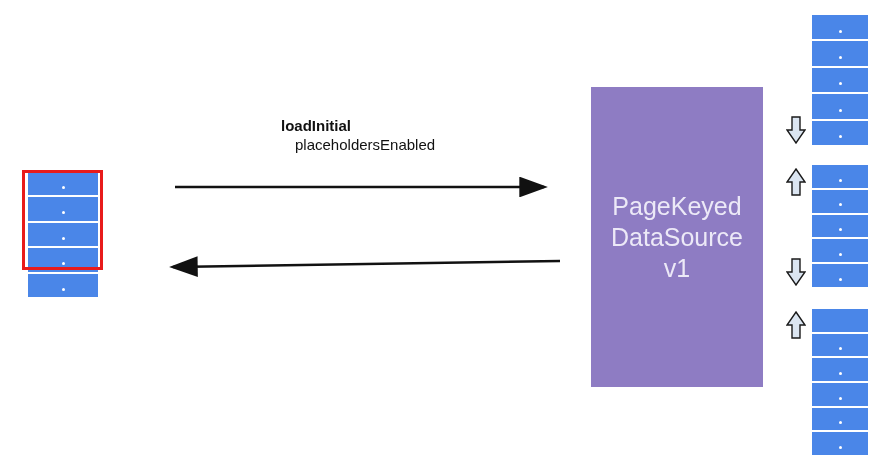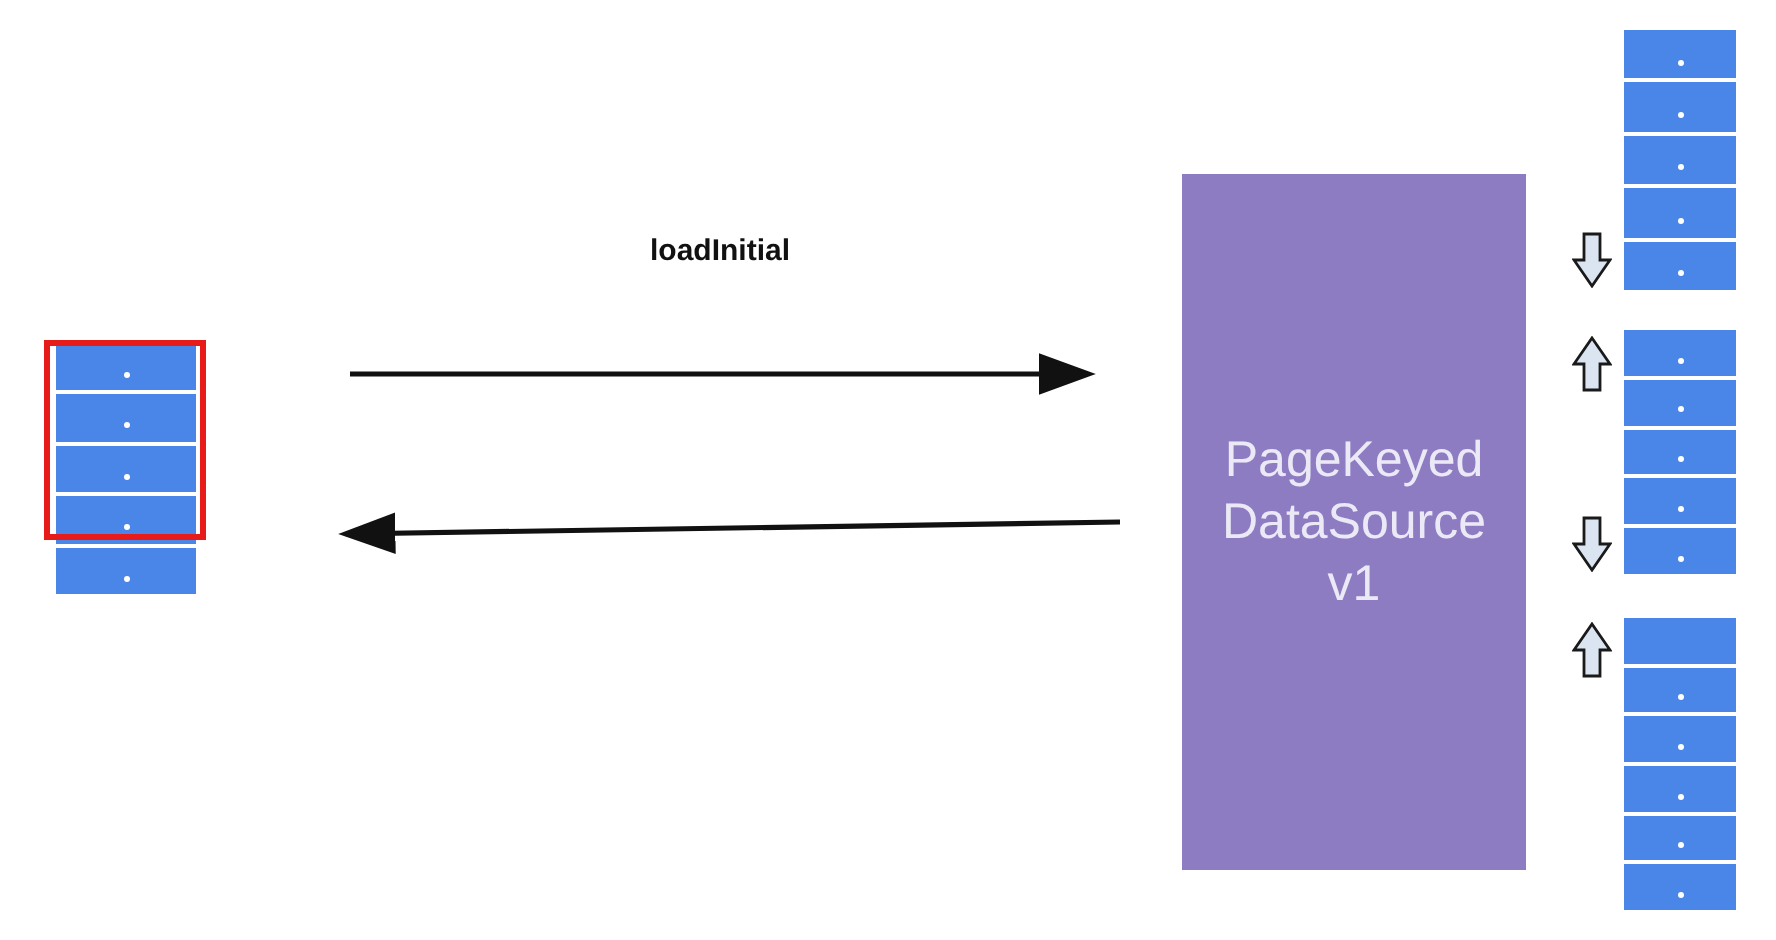--- a/index.html
+++ b/index.html
@@ -52,33 +52,32 @@
     width: 888px; height: 470px;
     pointer-events: none;
   }
 
   
   .label-block {
     position: absolute;
     font-size: 15px;
     line-height: 19px;
     white-space: nowrap;
-    margin-left: 44px;
   }
   .call-block { left: 281px; top: 116px; }
   .call-method { font-weight: 700; }
   .call-param, .resp-line { padding-left: 0; }
   .call-param { padding-left: 14px; }
   .resp-block { left: 288px; top: 202px; }
 
   
   .datasource-box {
     position: absolute;
     left: 591px; top: 87px;
-    width: 172px; height: 348px;
+    width: 172px; height: 300px;
     background: var(--box-purple, #8e7cc3);
     color: var(--box-text, #ece9f7);
     font-size: 25px;
     line-height: 31px;
     display: flex;
     align-items: center;
     justify-content: center;
     text-align: center;
     white-space: pre-line;
   }
@@ -125,20 +124,21 @@
       <marker id="head" markerWidth="11" markerHeight="8" refX="9.5" refY="4" orient="auto">
         <path d="M0,0 L11,4 L0,8 z" fill="#111111"></path>
       </marker>
     </defs>
     <line x1="175" y1="187" x2="544" y2="187" stroke="#111111" stroke-width="2.6" marker-end="url(#head)"></line>
     <line x1="560" y1="261" x2="173" y2="267" stroke="#111111" stroke-width="2.6" marker-end="url(#head)"></line>
   </svg>
 
   <div class="label-block call-block">
     <div class="call-method">loadInitial</div>
+    <div class="call-param">placeholdersEnabled</div>
   </div>
 
 
   <div class="datasource-box">PageKeyed
 DataSource
 v1</div>
 
   <div class="stack stack-top">
       <div class="row">
         <span class="dot"></span>

